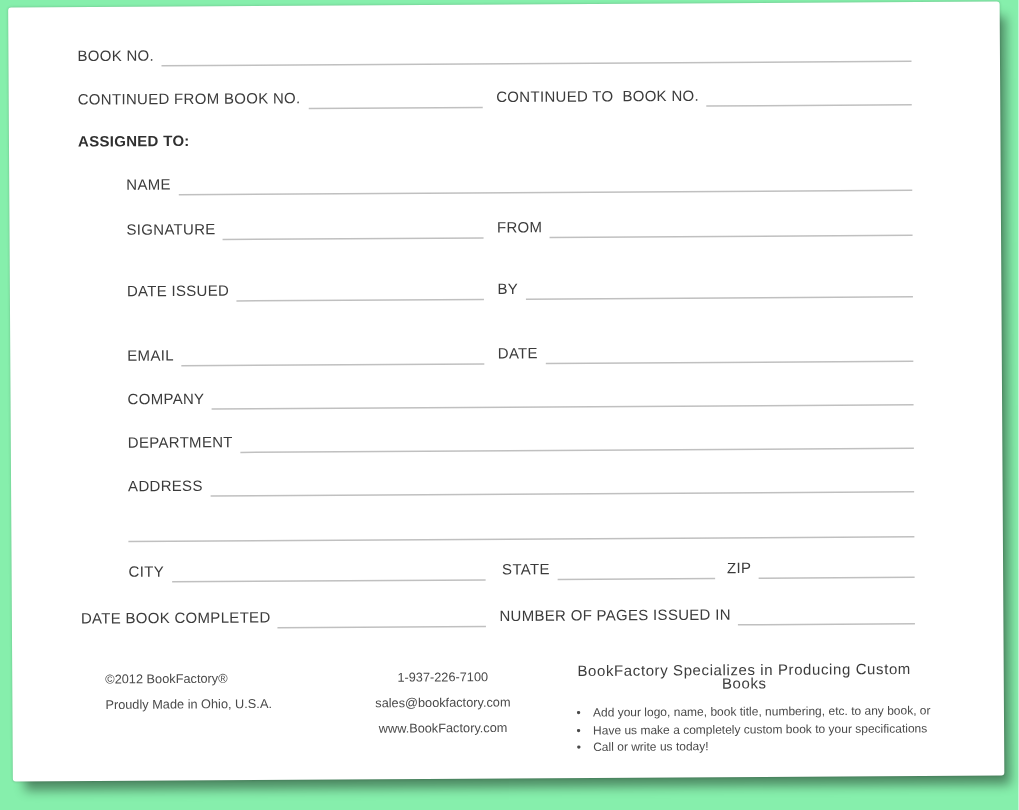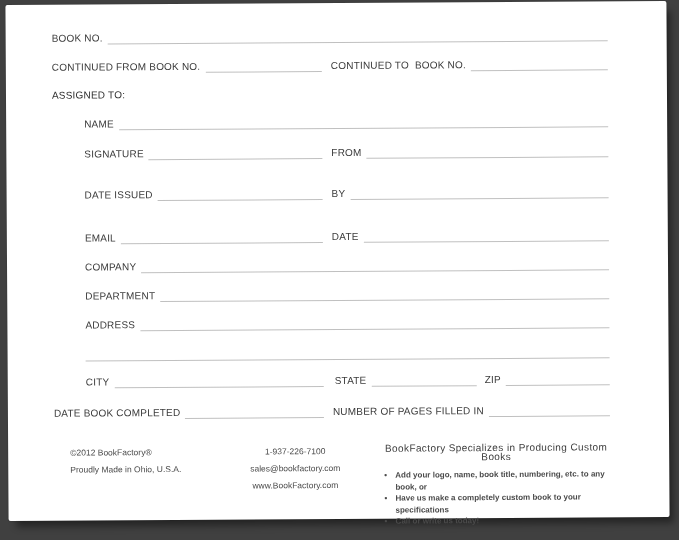--- a/index.html
+++ b/index.html
@@ -1,50 +1,50 @@
 <!DOCTYPE html>
 <html><head>
 <meta charset="utf-8">
 <style>
   html,body{margin:0;padding:0;}
   body{
     width:679px;height:540px;background:#ffffff;overflow:hidden;
     font-family:"Liberation Sans", sans-serif;
     -webkit-font-smoothing:antialiased;
   }
-  .stage{position:relative;width:679px;height:540px;background:#404040;}
+  .stage{position:relative;width:679px;height:540px;background:#86efac;}
   .page{
     position:absolute;left:7px;top:3px;width:661px;height:516px;
     background:#ffffff;border-radius:2px;
     transform:rotate(-0.35deg);transform-origin:50% 50%;
     box-shadow:0 0 2px rgba(0,0,0,0.22), 6px 8px 7px -2px rgba(0,0,0,0.42);
   }
   
   .fb{position:absolute;display:flex;align-items:flex-end;height:14px;}
   .lbl{
     font-size:10px;line-height:12px;color:#3b3b3b;
     white-space:pre;padding-right:5px;letter-spacing:0.2px;
   }
   .rule{
     flex:1;height:13px;border-bottom:1px solid #c0c0c0;
     font-size:10px;color:#3b3b3b;overflow:hidden;
   }
   .assigned{
     position:absolute;left:46px;top:85px;
-    font-size:10px;font-weight:normal;color:#2f2f2f;letter-spacing:0.2px;
+    font-size:10px;font-weight:bold;color:#2f2f2f;letter-spacing:0.2px;
   }
   
   .f-col{position:absolute;font-size:8.5px;color:#4a4a4a;}
   .f-col p{margin:0 0 8px 0;line-height:9px;}
   .f-col2{text-align:center;}
   .f-head{
     font-size:10px;color:#3c3c3c;letter-spacing:0.4px;
     text-align:center;margin:0 0 3px 0;line-height:12px;
   }
-  .f-bullets{list-style:none;margin:2px 0 3px 14px;padding:0;font-size:8px;color:#4a4a4a;font-weight:bold;}
+  .f-bullets{list-style:none;margin:2px 0 3px 14px;padding:0;font-size:8px;color:#4a4a4a;}
   .f-bullets li{position:relative;padding-left:11px;line-height:11.5px;}
   .f-bullets li::before{content:"\2022";position:absolute;left:0;top:0;}
 </style>
 </head>
 <body>
 
 <div class="stage">
   <div class="page">
 
     <div class="fb" style="left:46px;top:26px;width:556px">
@@ -125,21 +125,21 @@
     <div class="fb" style="left:477px;top:370px;width:125px">
       <span class="lbl">ZIP</span>
       <span class="rule"></span>
     </div>
 
     <div class="fb" style="left:46px;top:401px;width:270px">
       <span class="lbl">DATE BOOK COMPLETED</span>
       <span class="rule"></span>
     </div>
     <div class="fb" style="left:325px;top:401px;width:277px">
-      <span class="lbl">NUMBER OF PAGES FILLED IN</span>
+      <span class="lbl">NUMBER OF PAGES ISSUED IN</span>
       <span class="rule"></span>
     </div>
 
     <div class="f-col" style="left:62px;top:444px;width:160px">
       <p>©2012 BookFactory®</p>
       <p>Proudly Made in Ohio, U.S.A.</p>
     </div>
 
     <div class="f-col f-col2" style="left:197px;top:444px;width:180px">
       <p>1-937-226-7100</p>

